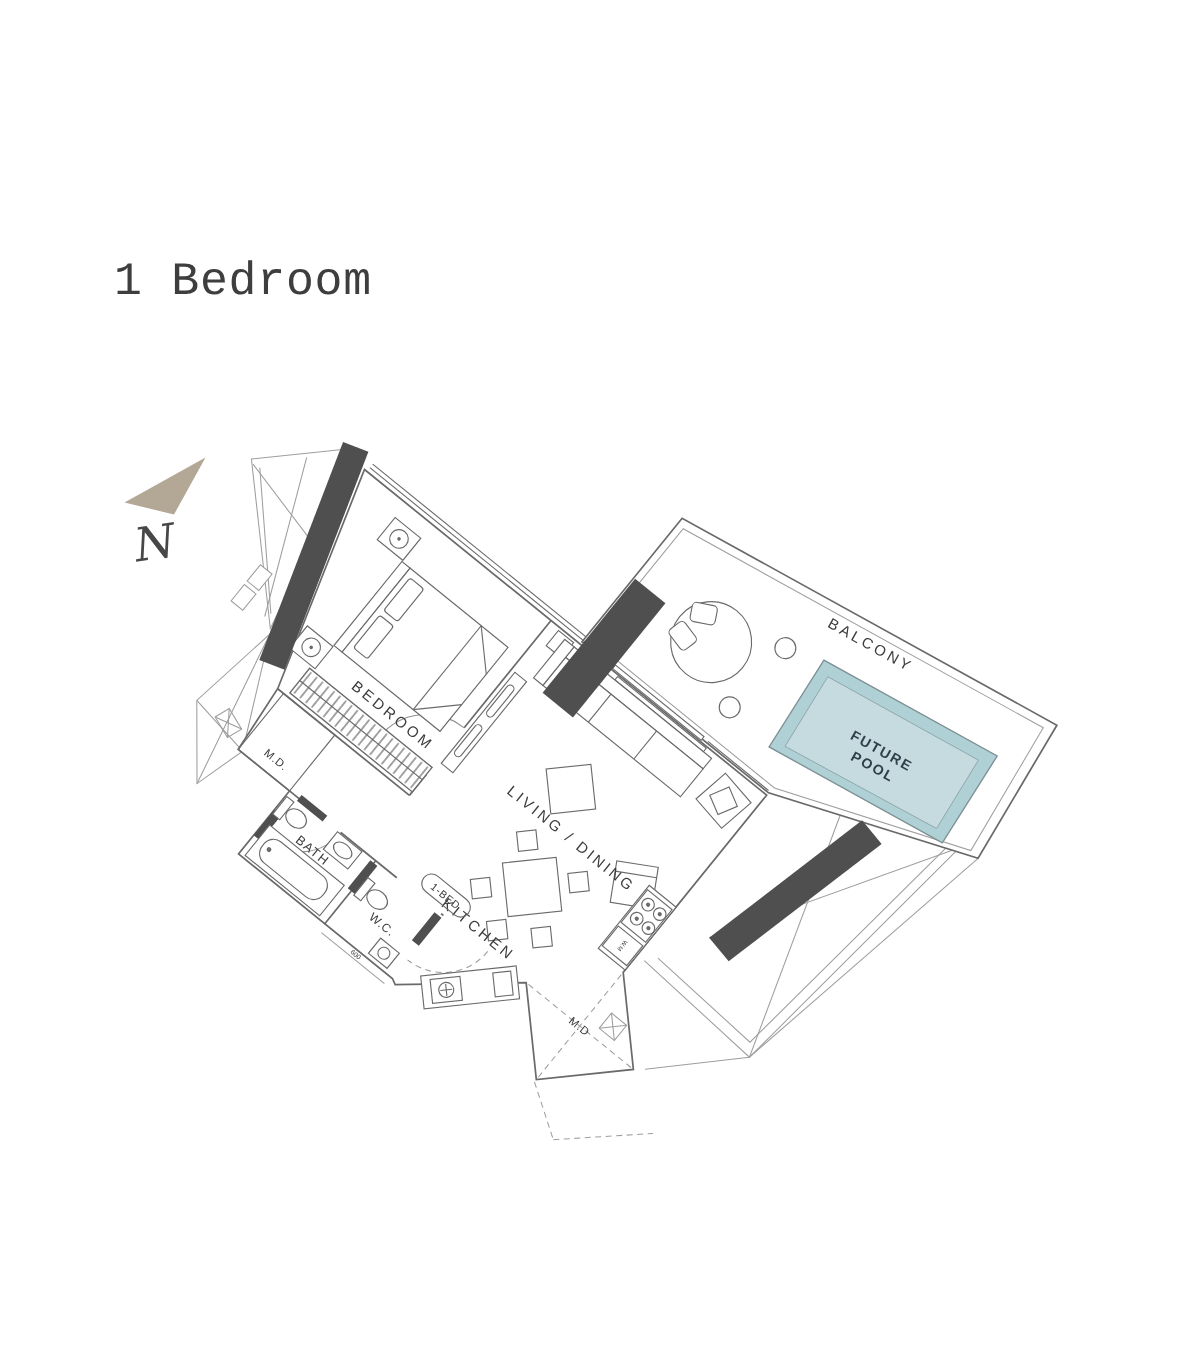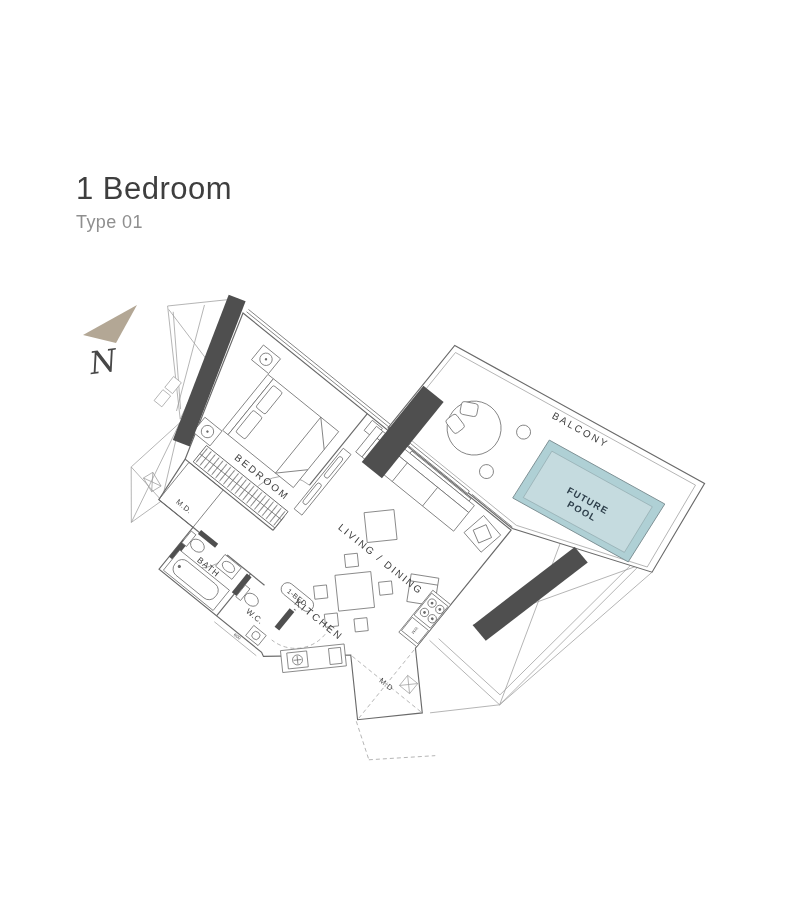--- a/index.html
+++ b/index.html
@@ -4,21 +4,21 @@
 <style>
   :root{
     --wall-dark:#4f4f4f; --line:#6a6a6a; --line-light:#9e9e9e;
     --pool-fill:#c5dbdf; --pool-rim:#afd0d5; --pool-text:#2f404c;
     --north:#b3a795; --title:#3e3e3e; --subtitle:#8f8f8f; --label:#3c3c3c;
   }
   html,body{margin:0;padding:0;}
   body{width:796px;height:900px;background:#ffffff;position:relative;overflow:hidden;
        font-family:"Liberation Sans",sans-serif;}
   .titleblock{position:absolute;left:76px;top:172px;}
-  .title{font-family:Liberation Sans, sans-serif;font-size:31px;color:var(--title);letter-spacing:.5px;line-height:1.1;}
+  .title{font-family:Liberation Mono, monospace;font-size:31px;color:var(--title);letter-spacing:.5px;line-height:1.1;}
   .subtitle{font-family:"Liberation Sans",sans-serif;font-size:18px;color:var(--subtitle);margin-top:6px;letter-spacing:.4px;}
   .compass{position:absolute;left:74px;top:292px;width:80px;height:84px;}
   .plan{position:absolute;left:0;top:0;}
   
   .w{stroke:var(--line);stroke-width:1.15;fill:none;}
   .wf{stroke:var(--line);stroke-width:1.15;fill:#ffffff;}
   .f{stroke:var(--line);stroke-width:.75;fill:#ffffff;}
   .fn{stroke:var(--line);stroke-width:.75;fill:none;}
   .wt{stroke:var(--line-light);stroke-width:.7;fill:none;}
   .wtf{stroke:var(--line-light);stroke-width:.7;fill:#ffffff;}
@@ -28,21 +28,20 @@
   .darkS{fill:var(--wall-dark);stroke:none;}
   .lbl{font-family:"Liberation Sans",sans-serif;fill:var(--label);}
   .pool-lbl{font-family:"Liberation Sans",sans-serif;fill:var(--pool-text);font-weight:bold;}
   .north-n{font-family:"DejaVu Serif",serif;font-style:italic;font-size:31px;fill:#474747;}
 </style>
 </head>
 <body>
 
 <div class="titleblock">
   <div class="title">1 Bedroom</div>
-  <div class="subtitle">Type 01</div>
 </div>
 
 <svg class="compass" viewBox="0 0 80 84">
   <polygon points="9,43 63,13 42,51" fill="var(--north)"></polygon>
   <text class="north-n" x="16" y="81" transform="rotate(-8 26 72)">N</text>
 </svg>
 
 <svg class="plan" width="796" height="900" viewBox="0 0 796 900">
   <defs>
     <pattern id="comb" width="5" height="21" patternUnits="userSpaceOnUse">

